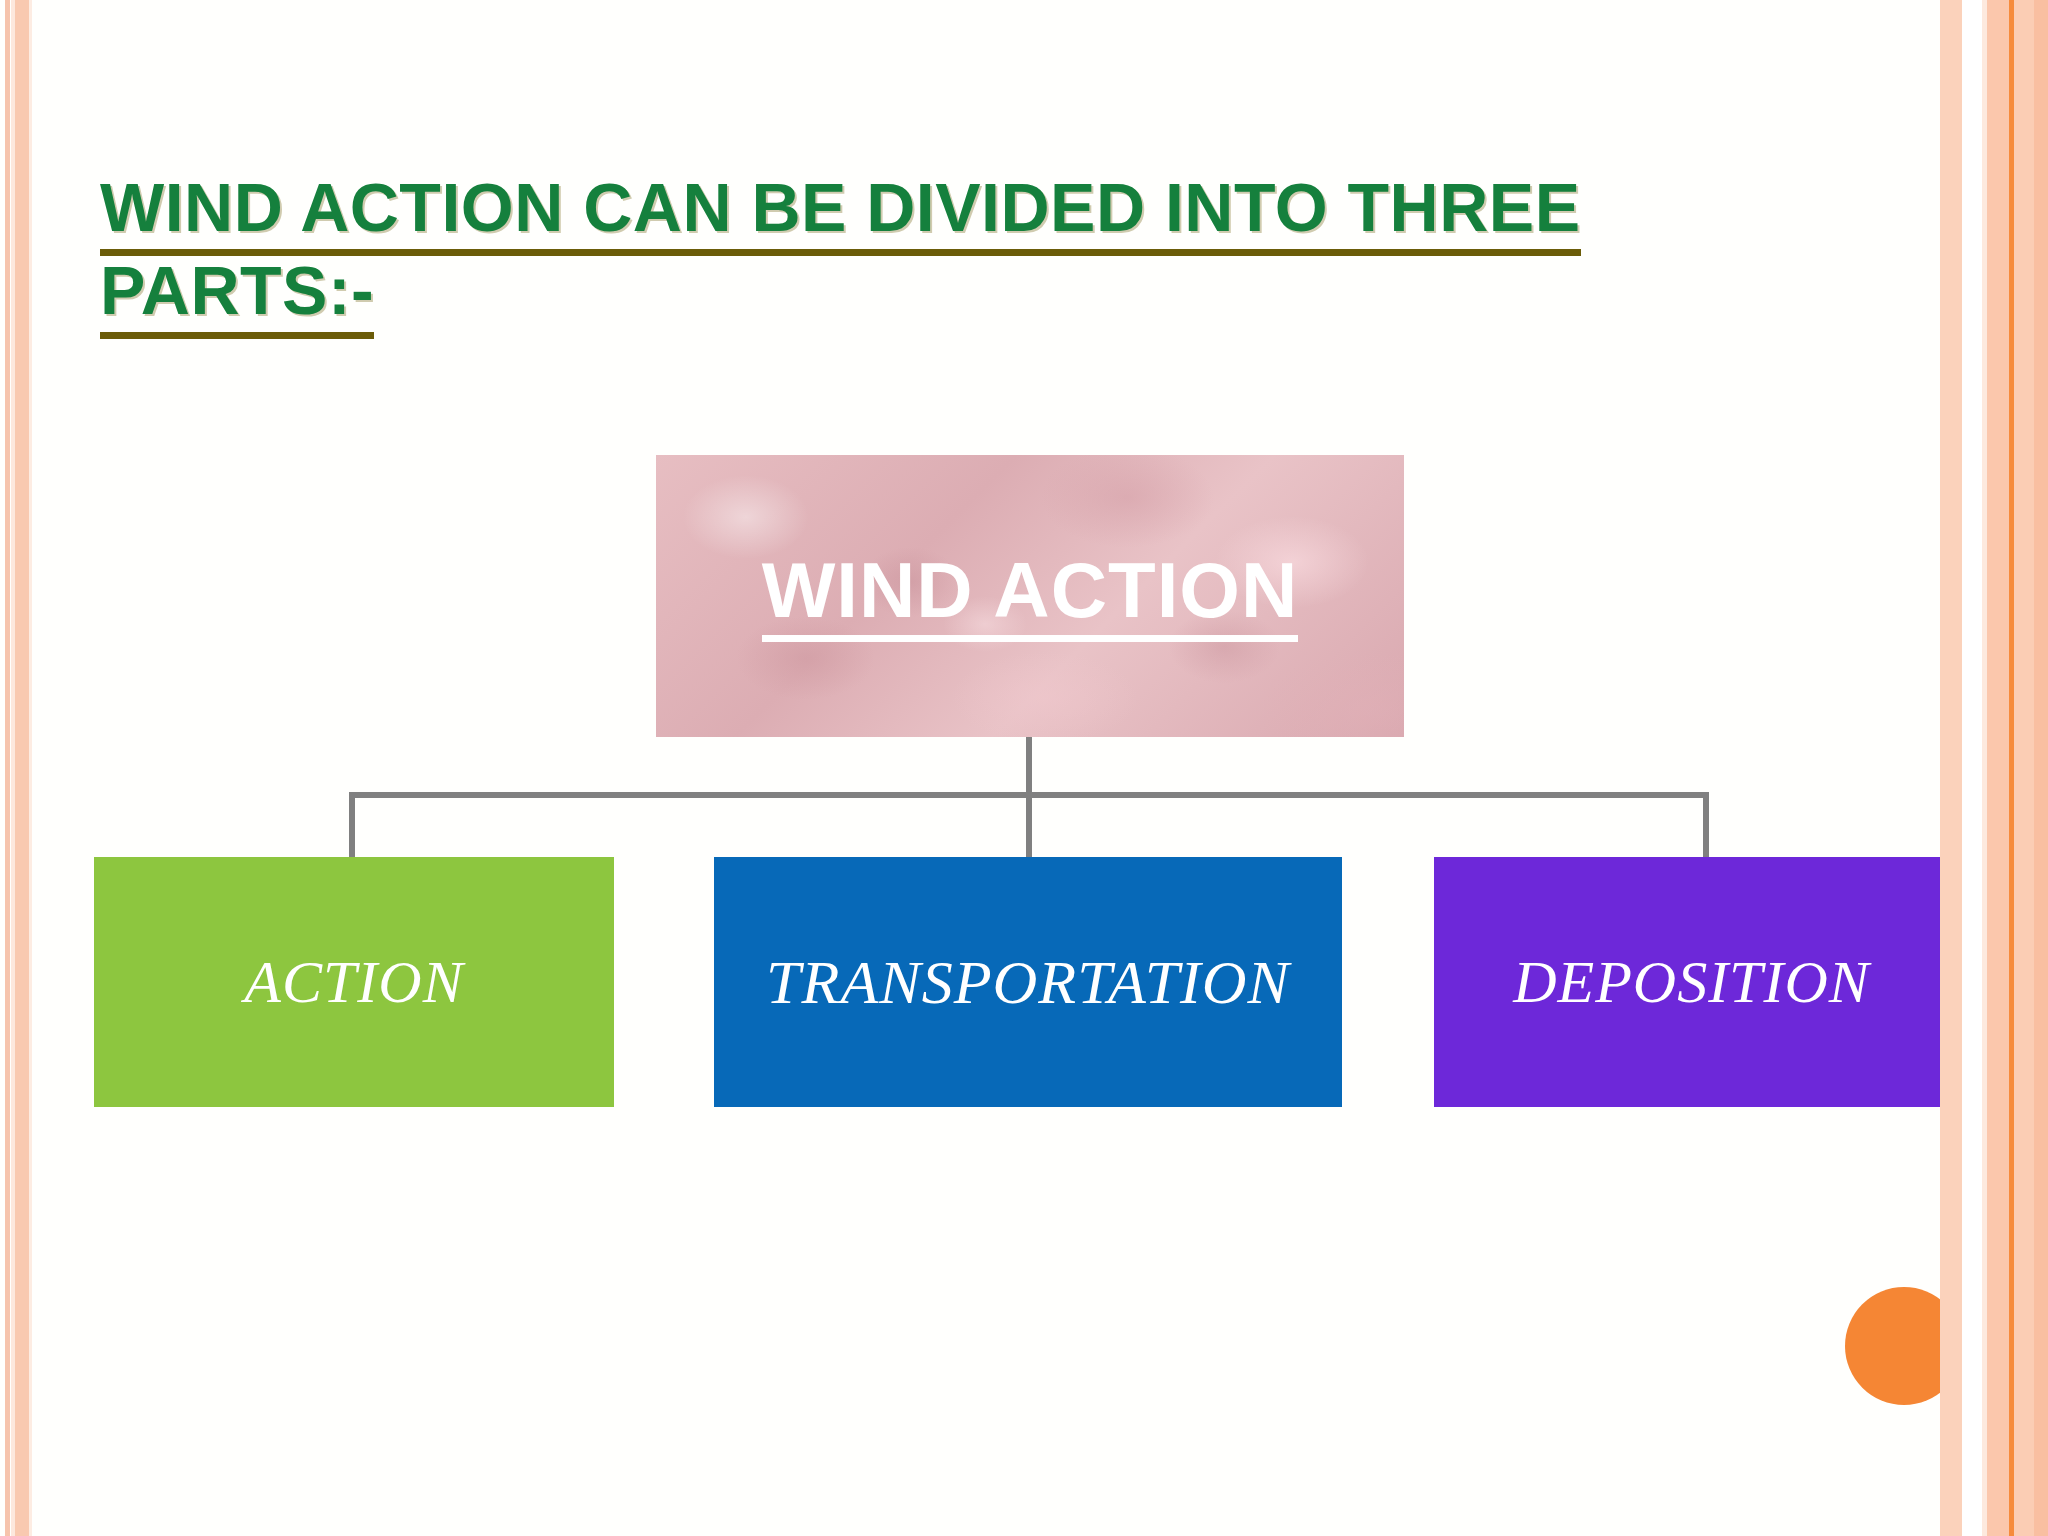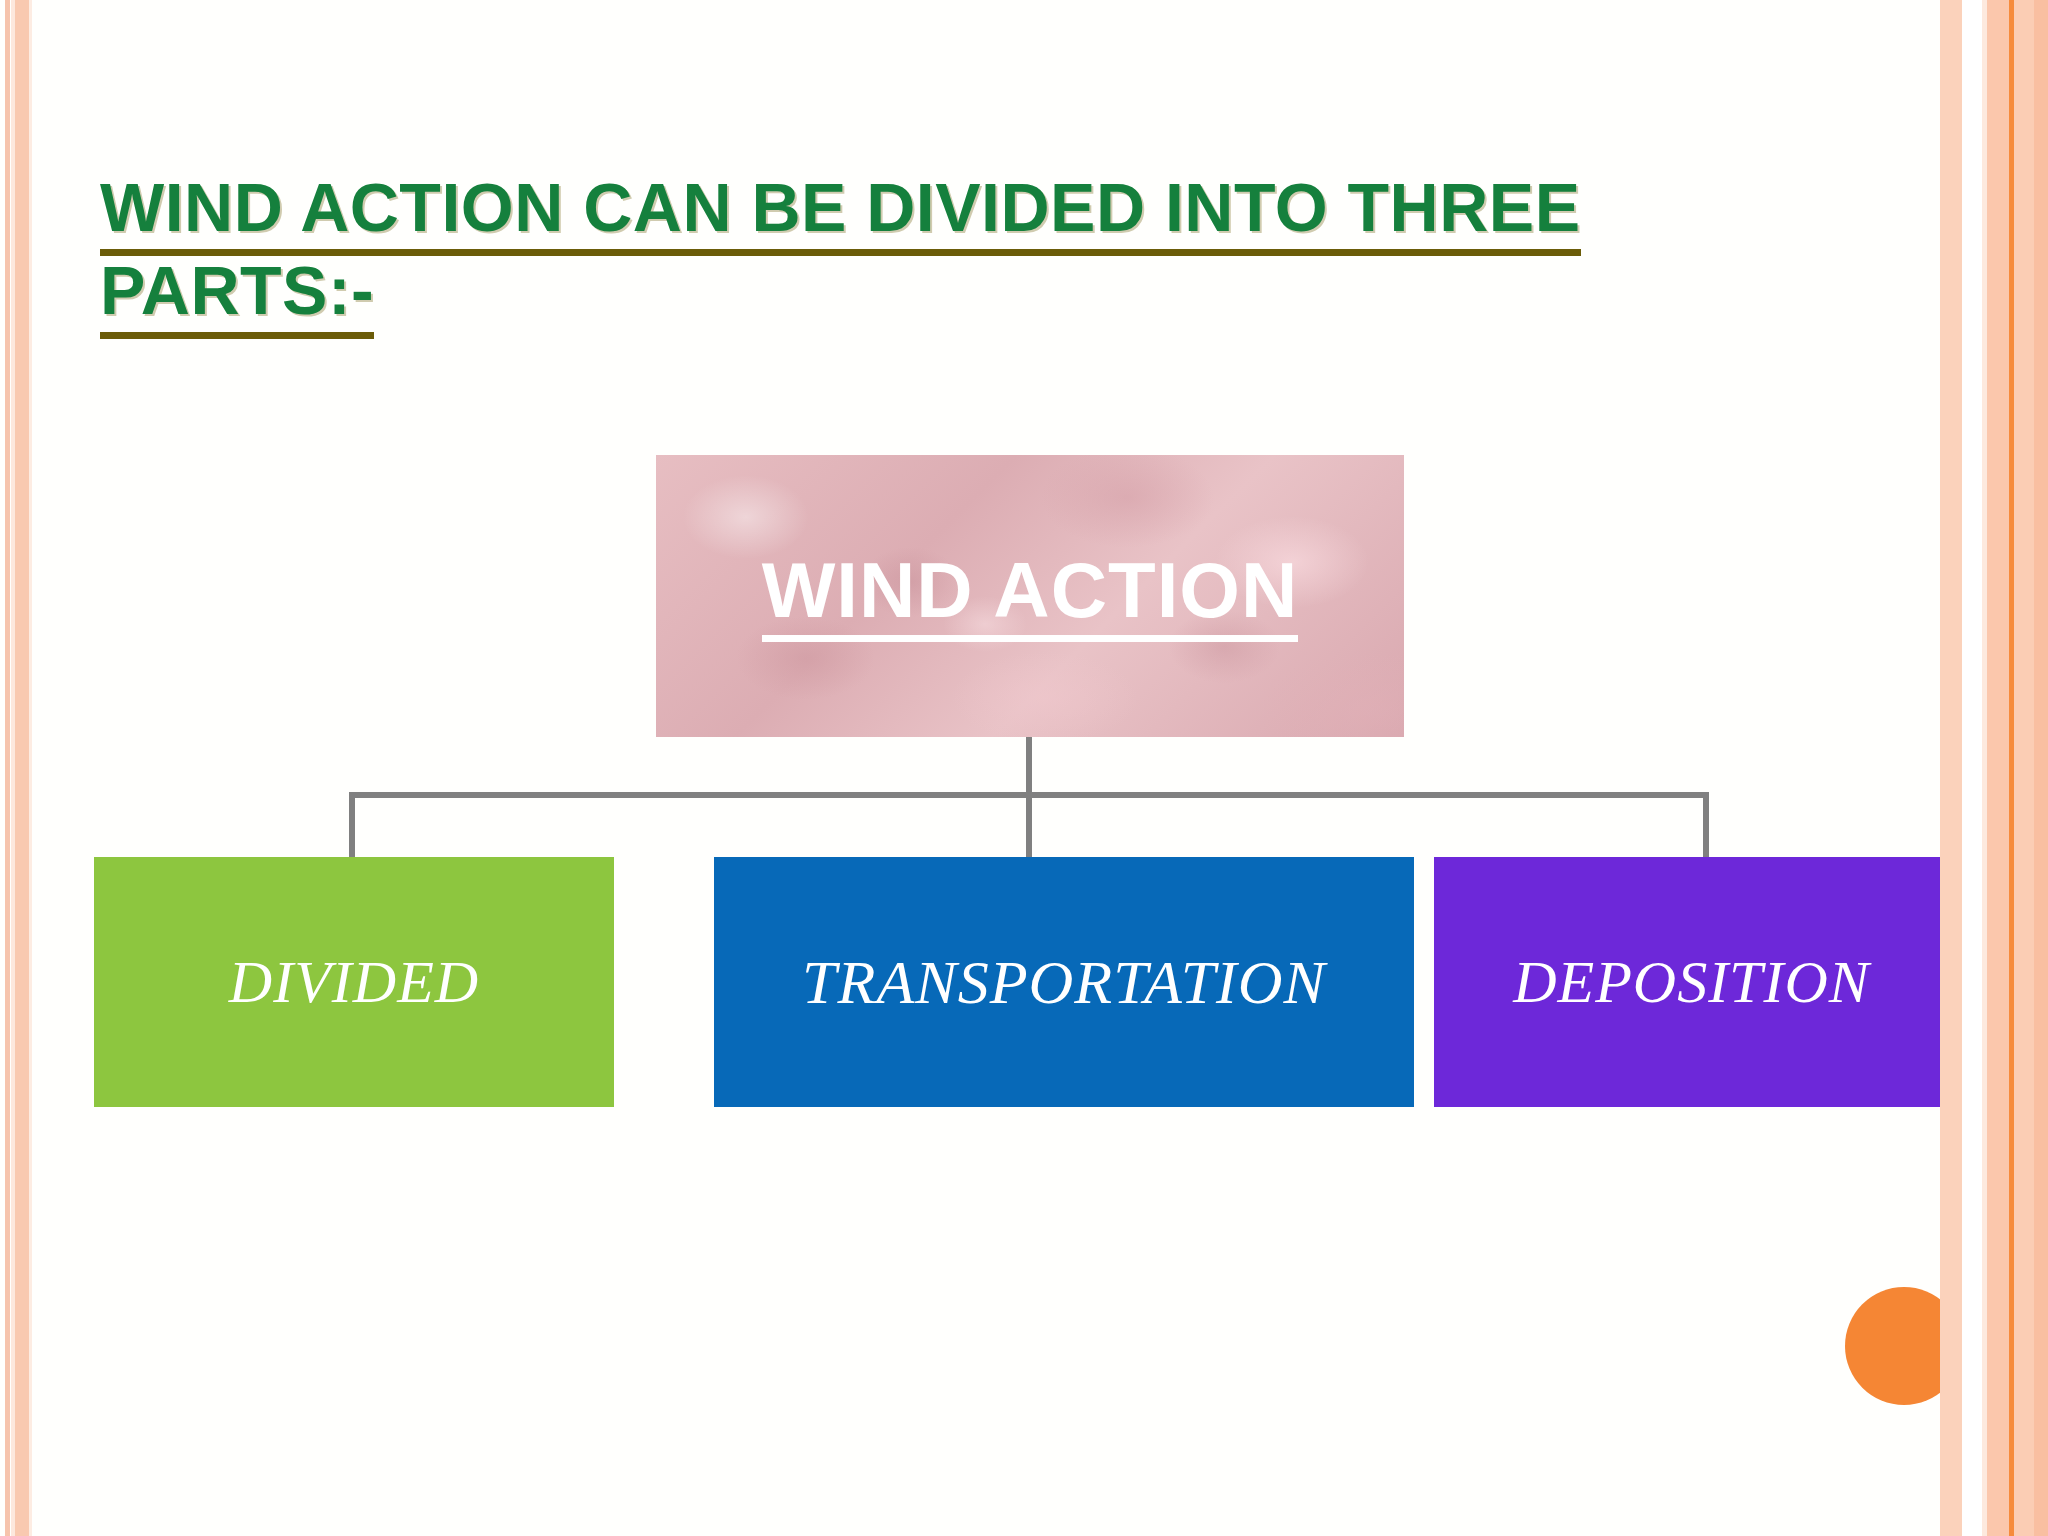--- a/index.html
+++ b/index.html
@@ -112,21 +112,21 @@
     font-family: "Liberation Serif", serif;
     font-style: italic;
     font-size: 60px;
     letter-spacing: 1px;
   }
   #node-erosion {
     left: 90px;  top: 857px;  width: 520px; height: 250px;
     background: #8dc63f;
   }
   #node-transportation {
-    left: 710px; top: 857px;  width: 700px; height: 250px;
+    left: 710px; top: 857px;  width: 628px; height: 250px;
     background: #0769b8;
   }
   #node-transportation .node-label { font-size: 62px; }
   #node-deposition {
     left: 1430px; top: 857px; width: 515px; height: 250px;
     background: #6d28d9;
   }
 
   
   .conn { position: absolute; background: #808080; }
@@ -170,21 +170,21 @@
       <span class="node-label">WIND ACTION</span>
     </div>
 
     <div class="conn" id="conn-stem"></div>
     <div class="conn" id="conn-bus"></div>
     <div class="conn" id="conn-drop-l"></div>
     <div class="conn" id="conn-drop-c"></div>
     <div class="conn" id="conn-drop-r"></div>
 
     <div class="node child" id="node-erosion">
-      <span class="node-label">DIVIDED</span>
+      <span class="node-label">ACTION</span>
     </div>
 
     <div class="node child" id="node-transportation">
       <span class="node-label">TRANSPORTATION</span>
     </div>
 
     <div class="node child" id="node-deposition">
       <span class="node-label">DEPOSITION</span>
     </div>
   </div>

